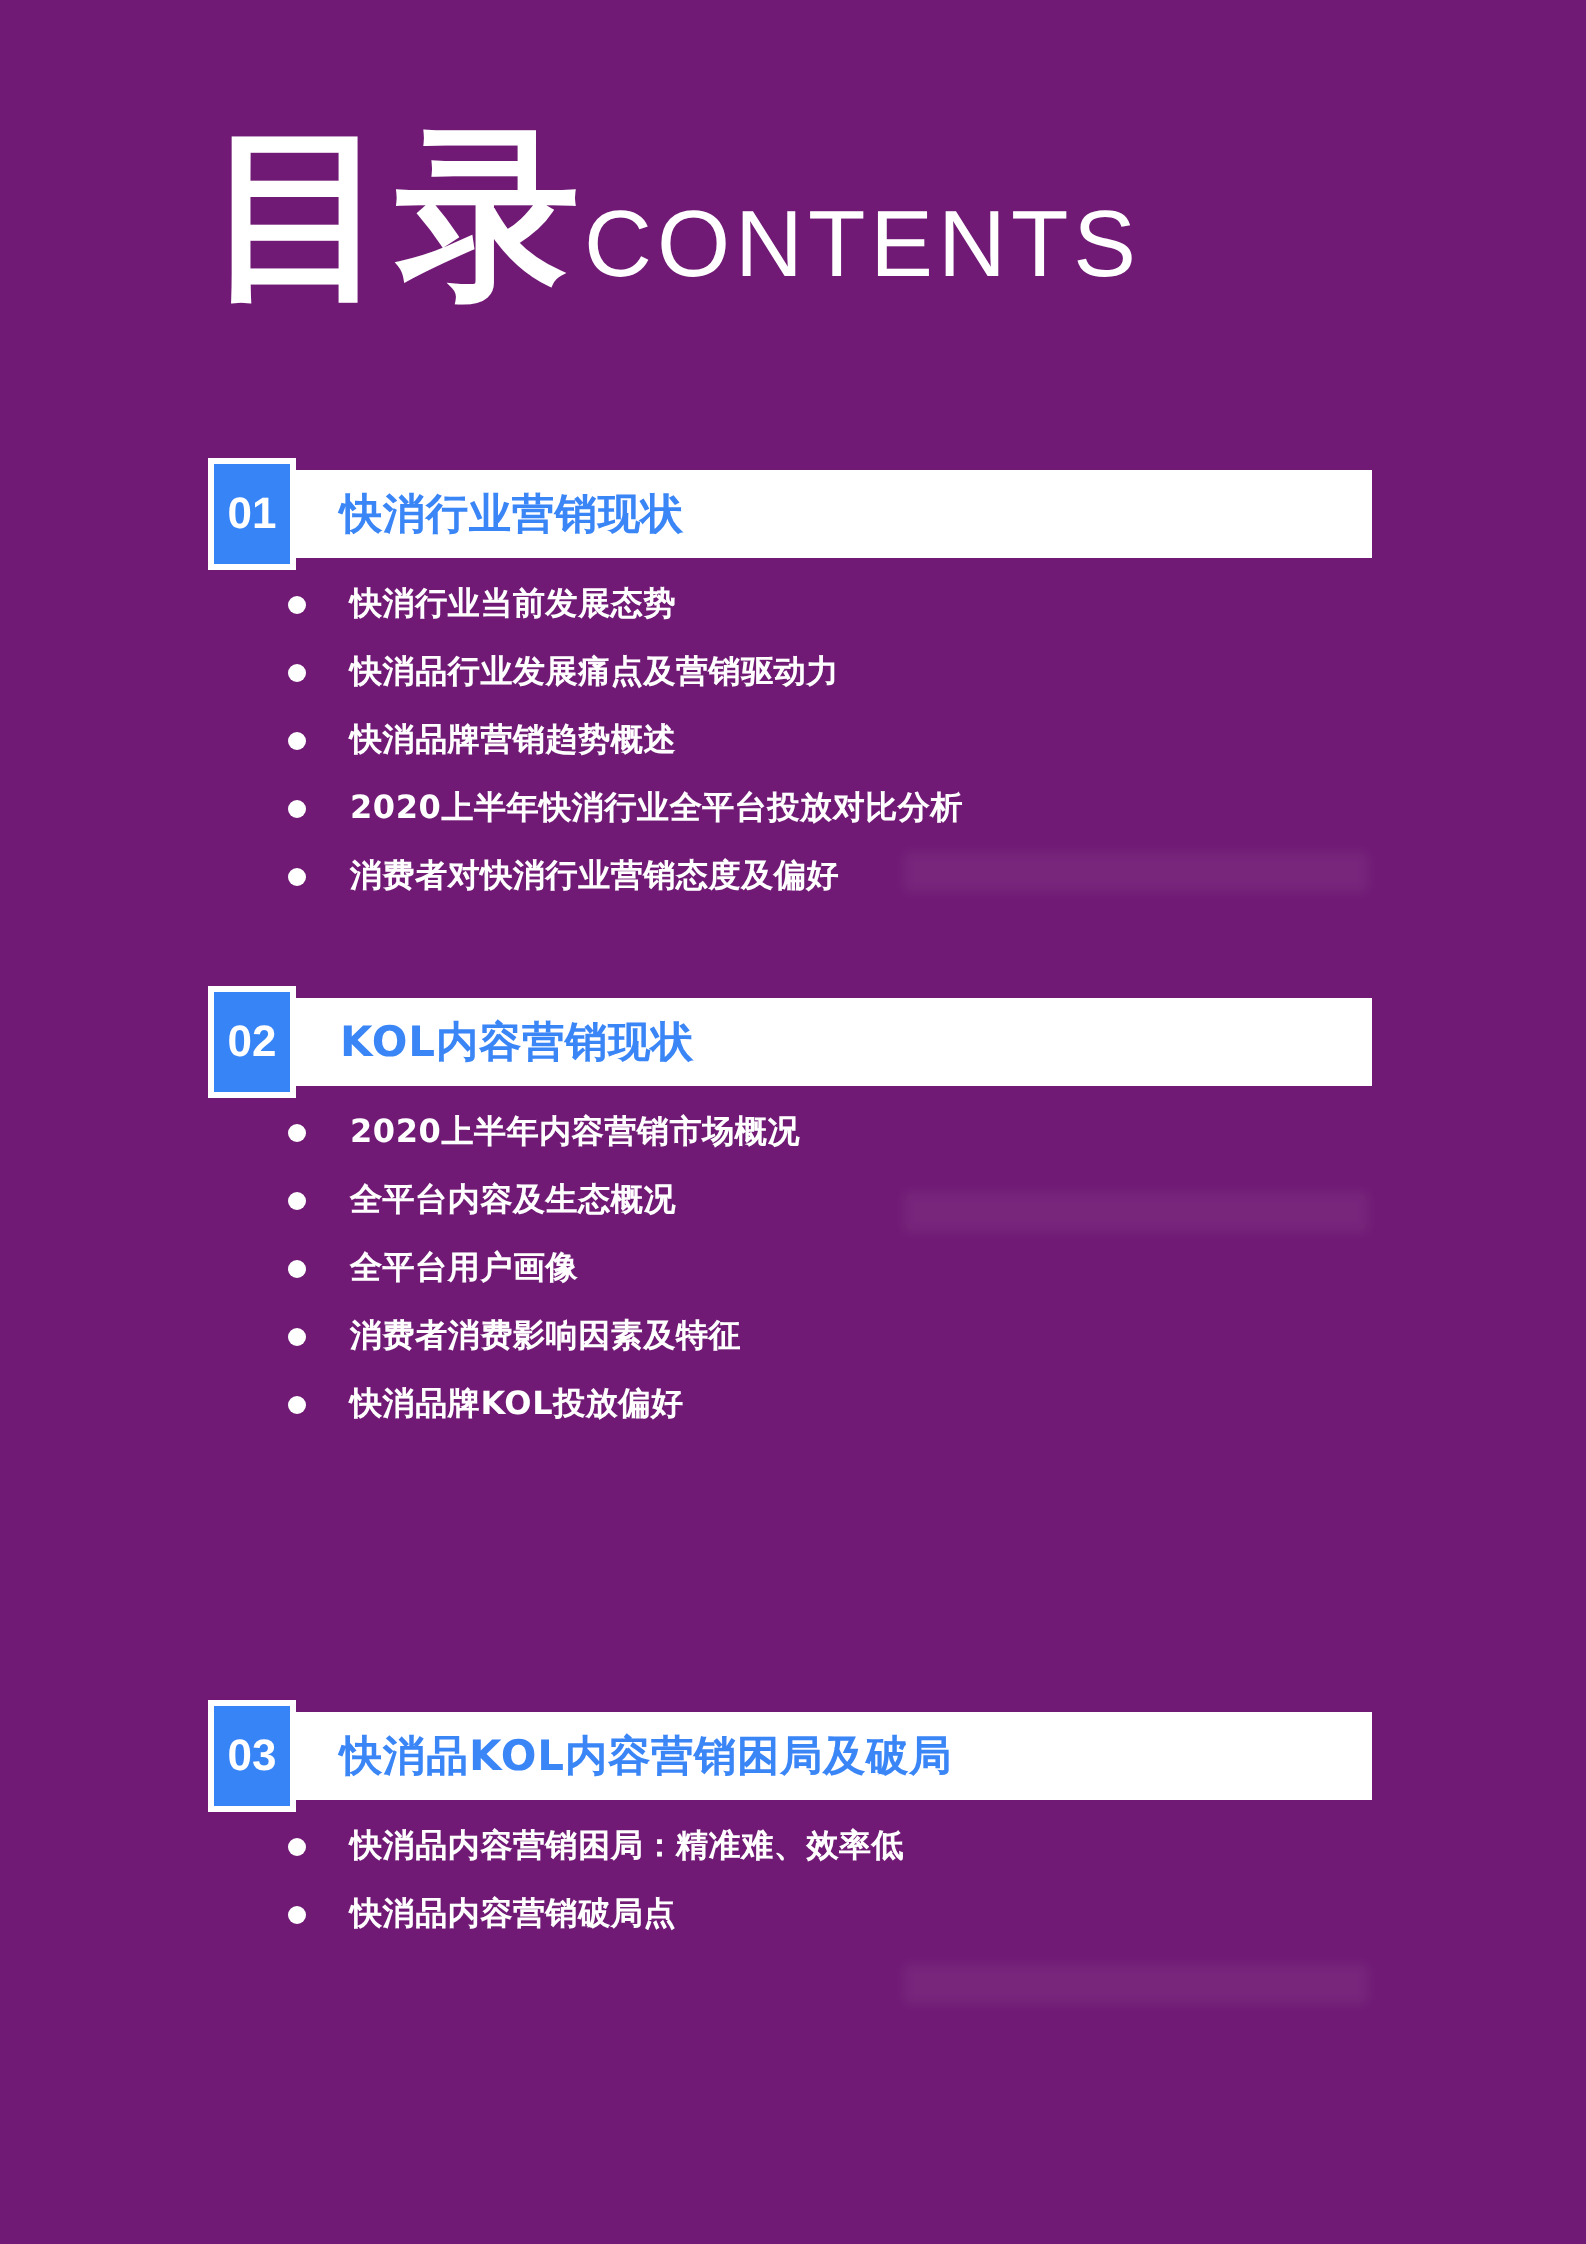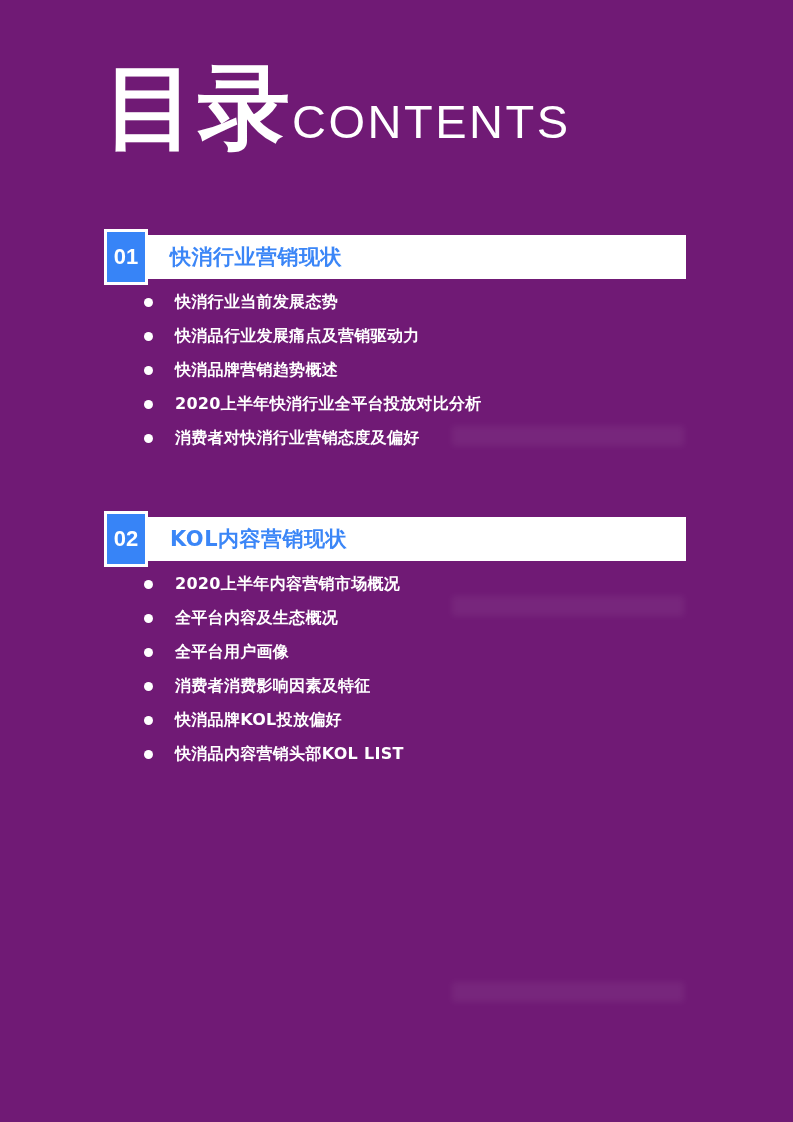--- a/index.html
+++ b/index.html
@@ -168,21 +168,21 @@
         <span class="bullet"></span>
         <span class="li-text">2020上半年快消行业全平台投放对比分析</span>
       </li>
       <li>
         <span class="bullet"></span>
         <span class="li-text">消费者对快消行业营销态度及偏好</span>
       </li>
     </ul>
   </div>
 
-  <div class="section" style="top:517px;text-align:center;">
+  <div class="section" style="top:499px;text-align:center;">
     <div class="sec-bar">
       <div class="sec-badge">02</div>
       <div class="sec-title">KOL内容营销现状</div>
     </div>
     <ul class="sec-list">
       <li>
         <span class="bullet"></span>
         <span class="li-text">2020上半年内容营销市场概况</span>
       </li>
       <li>
@@ -194,21 +194,33 @@
         <span class="li-text">全平台用户画像</span>
       </li>
       <li>
         <span class="bullet"></span>
         <span class="li-text">消费者消费影响因素及特征</span>
       </li>
       <li>
         <span class="bullet"></span>
         <span class="li-text">快消品牌KOL投放偏好</span>
       </li>
-      <li>
-        <span class="bullet"></span>
-        <span class="li-text">快消品内容营销头部KOL LIST</span>
-      </li>
     </ul>
   </div>
 
+  <div class="section" style="top:856px;">
+    <div class="sec-bar">
+      <div class="sec-badge">03</div>
+      <div class="sec-title">快消品KOL内容营销困局及破局</div>
+    </div>
+    <ul class="sec-list">
+      <li>
+        <span class="bullet"></span>
+        <span class="li-text">快消品内容营销困局：精准难、效率低</span>
+      </li>
+      <li>
+        <span class="bullet"></span>
+        <span class="li-text">快消品内容营销破局点</span>
+      </li>
+    </ul>
+  </div>
 
 </div>
 
 </body></html>

